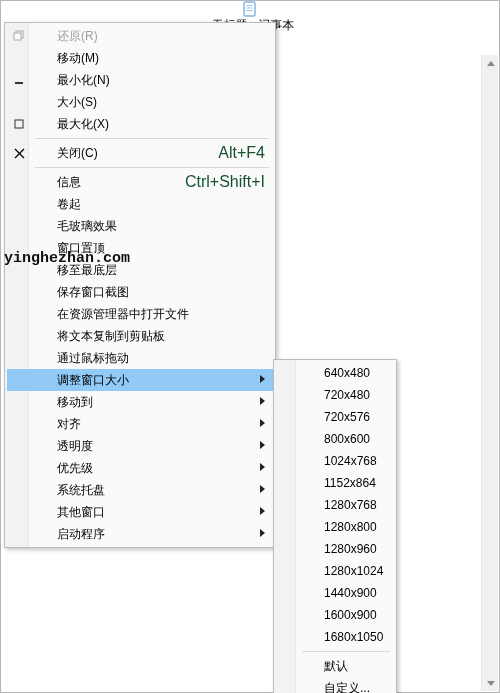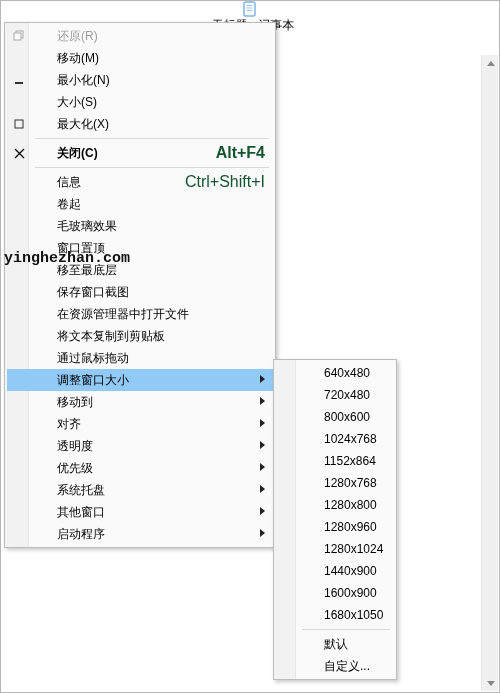--- a/index.html
+++ b/index.html
@@ -20,21 +20,21 @@
   .scroll-arrow.down { bottom: 0; }
 
   
   .menu { position: absolute; left: 4px; top: 22px; width: 272px; background: #fafafa; border: 1px solid #bcbcbc; box-shadow: 2px 2px 4px rgba(0,0,0,.22); padding: 2px; }
   .menu-gutter { position: absolute; left: 0; top: 0; bottom: 0; width: 24px; background: #f2f2f2; border-right: 1px solid #e6e6e6; }
   .menu-item { position: relative; height: 22px; display: flex; align-items: center; padding-left: 30px; color: #000; z-index: 1; }
   .menu-item.disabled { color: #9e9e9e; }
   .menu-item.highlight { background: #91c9f7; }
   .mi-icon { position: absolute; left: 4px; top: 3px; width: 16px; height: 16px; display: flex; align-items: center; justify-content: center; color: #555; }
   .mi-label { flex: 0 0 auto; font-size: 12px; margin-left: 20px; }
-  .menu-item.bold .mi-label, .menu-item.bold .mi-accel { font-weight: 700; }
+  .menu-item.bold .mi-label, .menu-item.bold .mi-accel { font-weight: 400; }
   .mi-accel { position: absolute; right: 8px; font-size: 16px; color: #14532d; }
   .mi-arrow { position: absolute; right: 8px; top: 6px; width: 0; height: 0; border-top: 4px solid transparent; border-bottom: 4px solid transparent; border-left: 5px solid #222; }
   .menu-sep { position: relative; height: 7px; z-index: 1; }
   .menu-sep::after { content: ""; position: absolute; left: 28px; right: 4px; top: 3px; height: 1px; background: #d9d9d9; }
 
   
   .submenu { position: absolute; left: 273px; top: 359px; width: 124px; background: #fafafa; border: 1px solid #bcbcbc; box-shadow: 2px 2px 4px rgba(0,0,0,.22); padding: 2px; z-index: 5; }
   .submenu .menu-gutter { width: 22px; }
   .submenu .menu-item { padding-left: 28px; }
   .submenu .menu-sep::after { left: 26px; }
@@ -205,20 +205,23 @@
 
 <div class="submenu">
   <div class="menu-gutter"></div>
   <div class="menu-item">
       <span class="mi-label">640x480</span>
     </div>
   <div class="menu-item">
       <span class="mi-label">720x480</span>
     </div>
   <div class="menu-item">
+      <span class="mi-label">720x576</span>
+    </div>
+  <div class="menu-item">
       <span class="mi-label">800x600</span>
     </div>
   <div class="menu-item">
       <span class="mi-label">1024x768</span>
     </div>
   <div class="menu-item">
       <span class="mi-label">1152x864</span>
     </div>
   <div class="menu-item">
       <span class="mi-label">1280x768</span>

